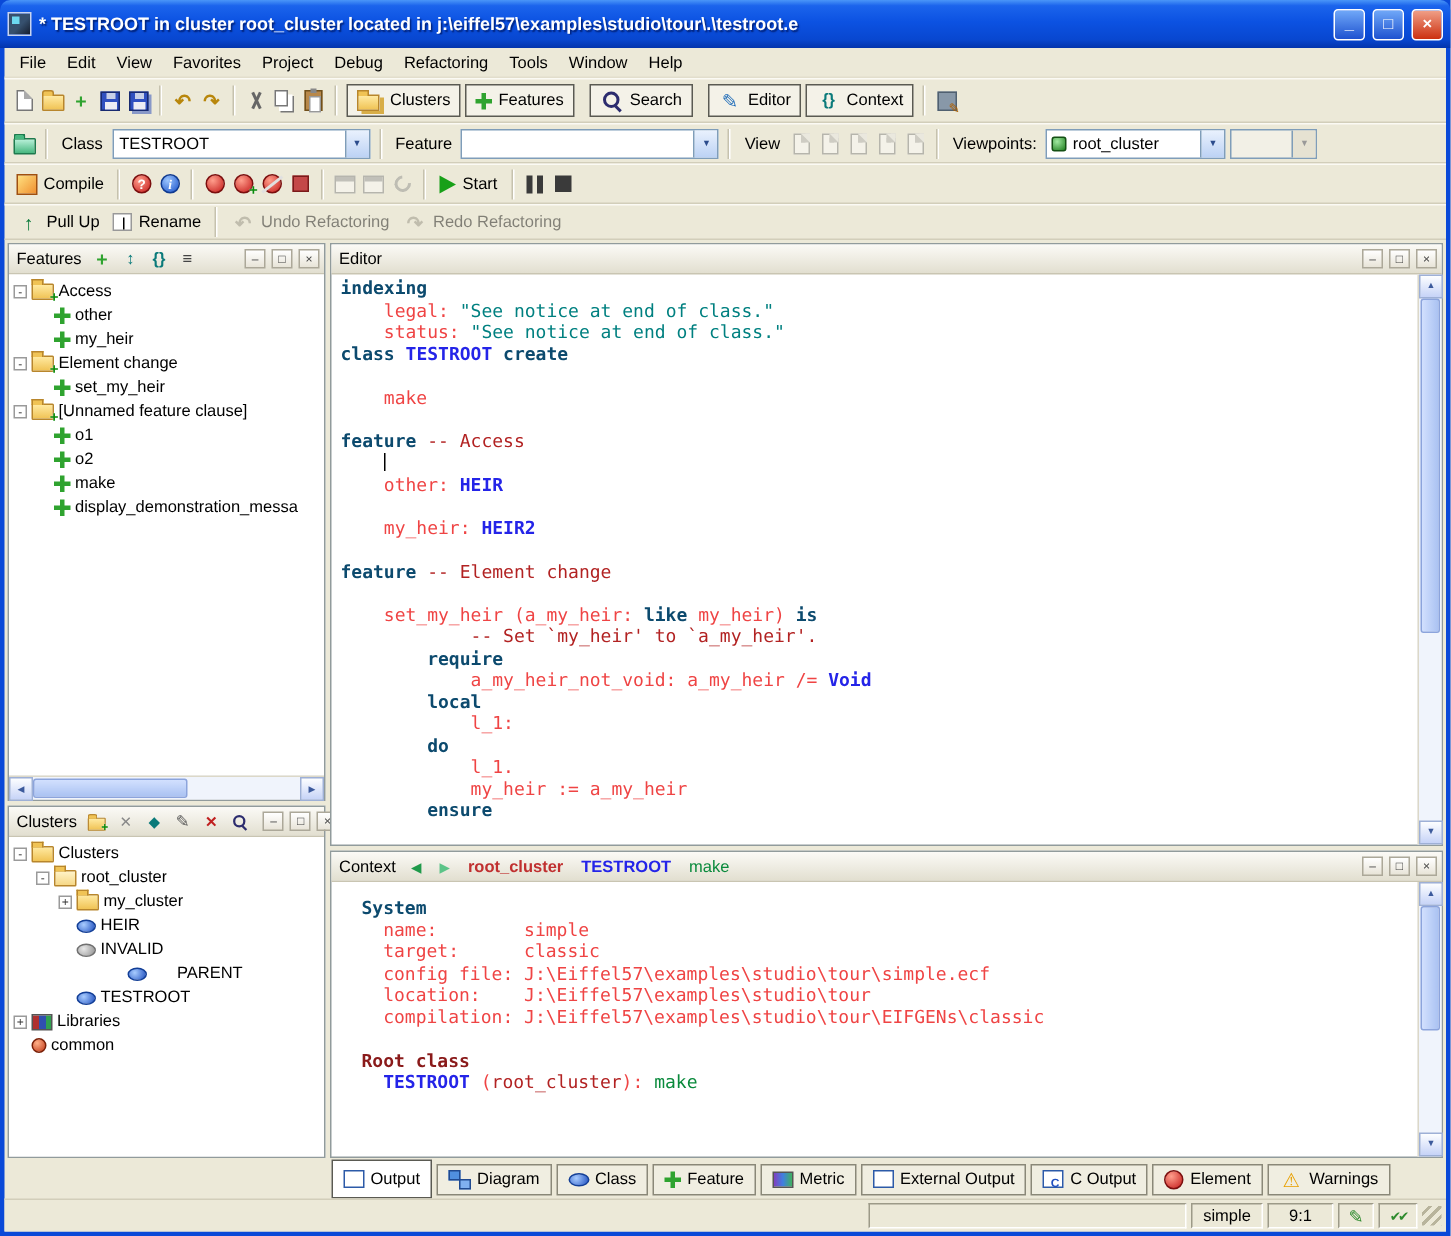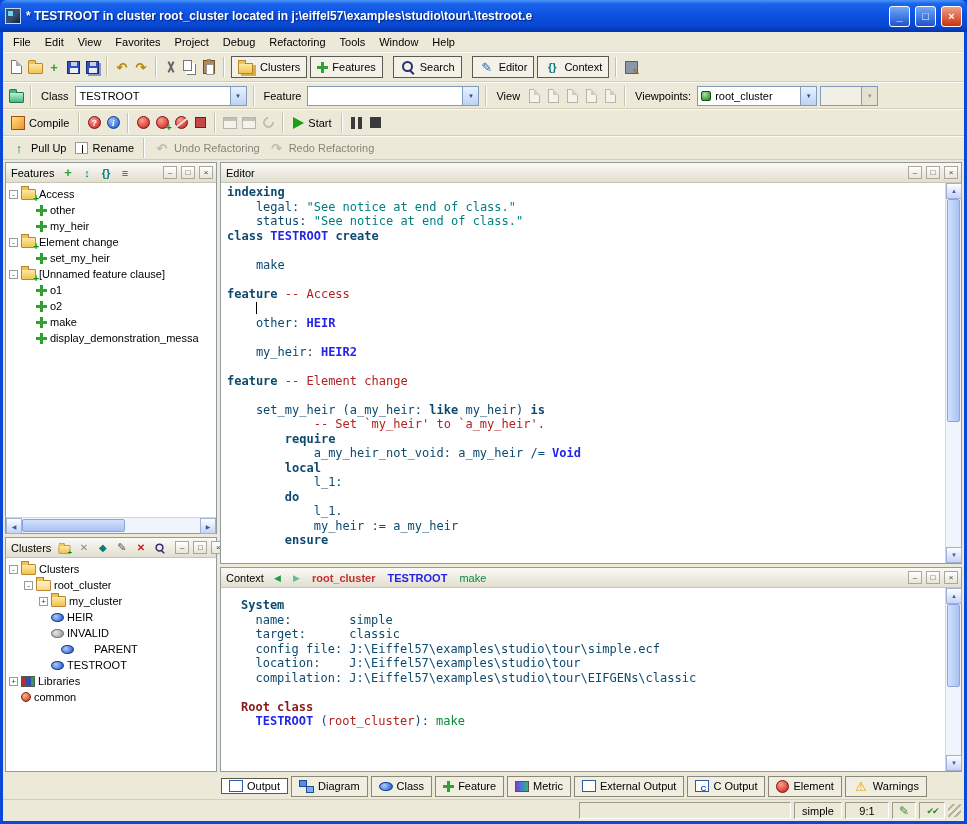--- a/index.html
+++ b/index.html
@@ -132,41 +132,41 @@
 .tlb{overflow:hidden}
 
 .code{flex:1;min-width:0;overflow:hidden;font:12px/14.5px "DejaVu Sans Mono","Liberation Mono",monospace;white-space:pre;padding:2px 0 0 6px}
 .ctx{padding:10px 0 0 20px}
 .cline{height:14.5px}
 .cline span{white-space:pre}
 .tok-k{color:#0c4a6e;font-weight:bold}
 .tok-c{color:#2424E8;font-weight:bold}
 .tok-s{color:#008080}
 .tok-m{color:#B22222}
-.tok-p{color:#0c4a6e}
+.tok-p{color:#ef4444}
 .tok-g{color:#0A8A3C}
 .tok-r{color:#8A1A1A;font-weight:bold}
 .caret{display:inline-block;width:1px;height:12px;background:#000;vertical-align:-2px}
 
 .vscroll{width:16px;flex:none;display:flex;flex-direction:column;background:#F0F4FC;border-left:1px solid #DCD8C8}
 .hscroll{height:16px;flex:none;display:flex;background:#F0F4FC;border-top:1px solid #DCD8C8}
 .sbtn{width:16px;height:16px;flex:none;background:linear-gradient(#FDFEFF,#C6D3F7);border:1px solid #9EB0D6;display:flex;align-items:center;justify-content:center}
 .sbtn::before{font-size:6px;color:#3C5A9C}
 .sb-up::before{content:"▲"}.sb-down::before{content:"▼"}.sb-left::before{content:"◀"}.sb-right::before{content:"▶"}
 .strack{flex:1;position:relative}
 .sthumb{position:absolute;background:linear-gradient(90deg,#D2E0FE,#AAC2F2);border:1px solid #8CA4DC;border-radius:2px}
 .sthumb.v{left:1px;right:1px}
 .sthumb.h{top:1px;bottom:1px;background:linear-gradient(#D2E0FE,#AAC2F2)}
 
 .crumb{font:bold 11px "Liberation Sans",sans-serif;padding:0 4px;white-space:nowrap}
 .cr-cluster{color:#C03030}.cr-class{color:#2424E8}.cr-feature{color:#0A8A3C;font-weight:normal}
 
 .tabsbar{height:25px;flex:none;display:flex;align-items:center;gap:3px;padding:1px 2px 2px 218px}
 .btab{display:flex;align-items:center;gap:4px;height:21px;padding:2px 7px;border:1px solid #8A8878;background:#F0EEE1;white-space:nowrap}
-.btab.active{background:#fff;border-color:#5A5A52;height:16px}
+.btab.active{background:#fff;border-color:#5A5A52;height:26px}
 
 .statusbar{height:22px;flex:none;display:flex;align-items:center;gap:3px;padding:2px 3px;border-top:1px solid #D2CEBA;background:#ECE9D8}
 .sspacer{flex:1}
 .scell{height:17px;border:1px solid;border-color:#9C9A88 #FFF #FFF #9C9A88;display:flex;align-items:center;justify-content:center;padding:0 5px;background:#ECE9D8}
 .progress{width:212px}
 .grip{width:13px;height:13px;background:repeating-linear-gradient(135deg,transparent 0 3px,#B8B49C 3px 5px)}
 </style>
 </head>
 <body>
 
@@ -474,21 +474,21 @@
             <div class="trow" style="padding-left: 33px;">
               <span class="expsp"></span>
               <span class="ti ti-classblue"></span>
               <span class="tlb">HEIR</span>
             </div>
             <div class="trow" style="padding-left: 33px;">
               <span class="expsp"></span>
               <span class="ti ti-classgray"></span>
               <span class="tlb">INVALID</span>
             </div>
-            <div class="trow" style="padding-left: 26px; gap: 20px;">
+            <div class="trow" style="padding-left: 50px; gap: 20px;">
               <span class="expsp"></span>
               <span class="ti ti-classblue"></span>
               <span class="tlb">PARENT</span>
             </div>
             <div class="trow" style="padding-left: 33px;">
               <span class="expsp"></span>
               <span class="ti ti-classblue"></span>
               <span class="tlb">TESTROOT</span>
             </div>
             <div class="trow" style="padding-left: 3px;">

